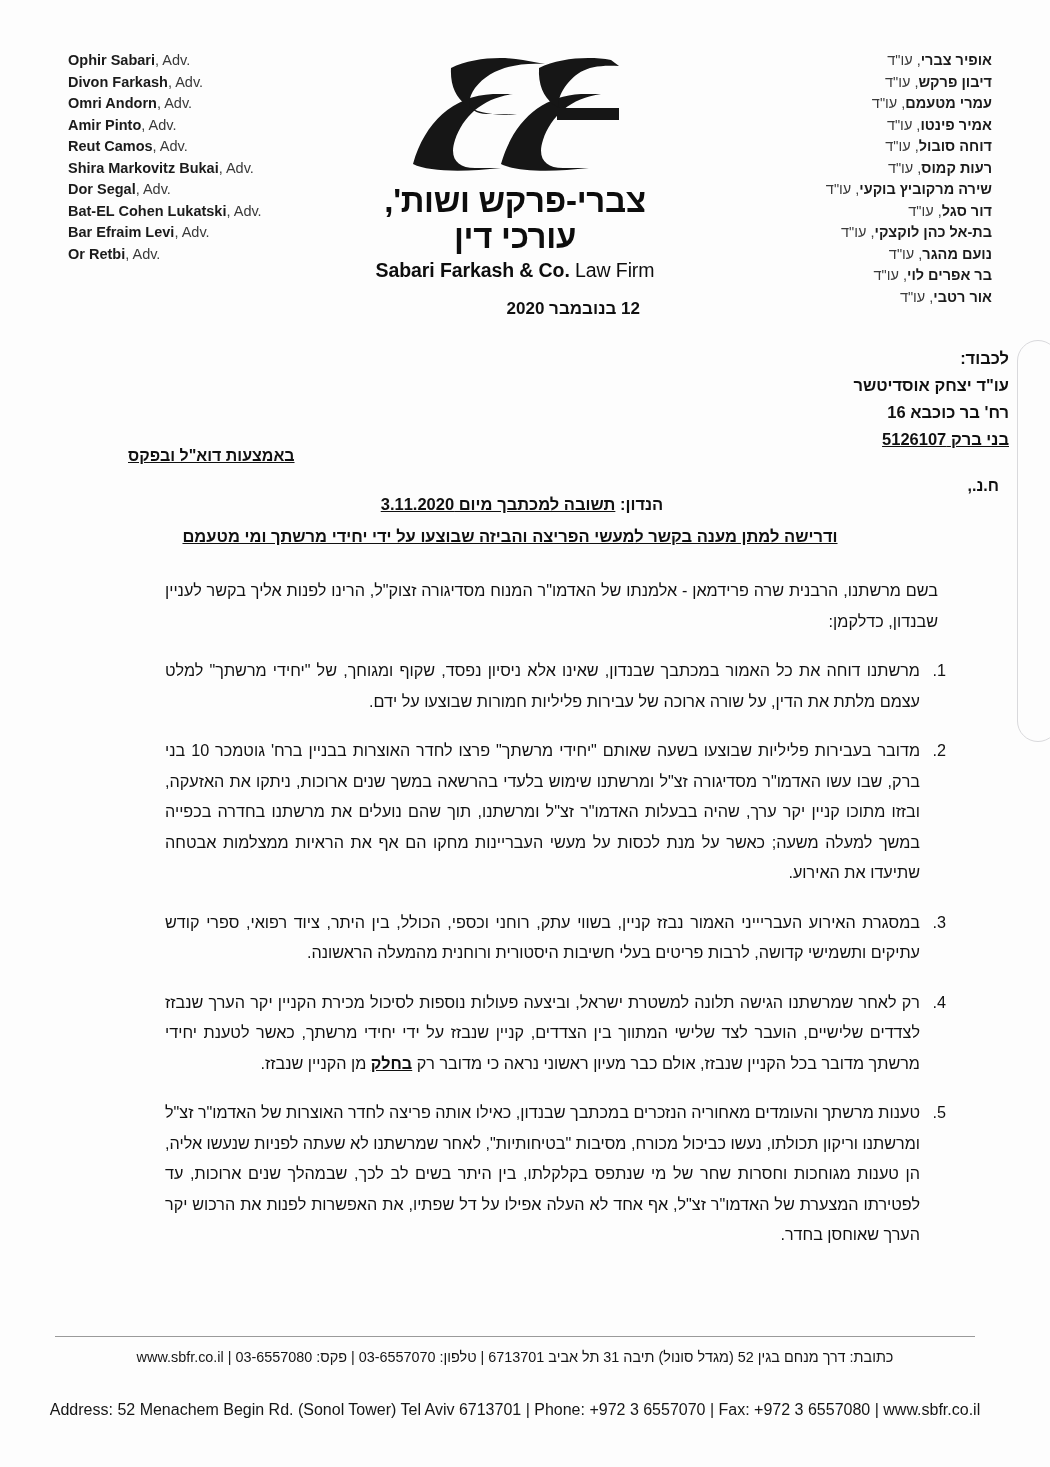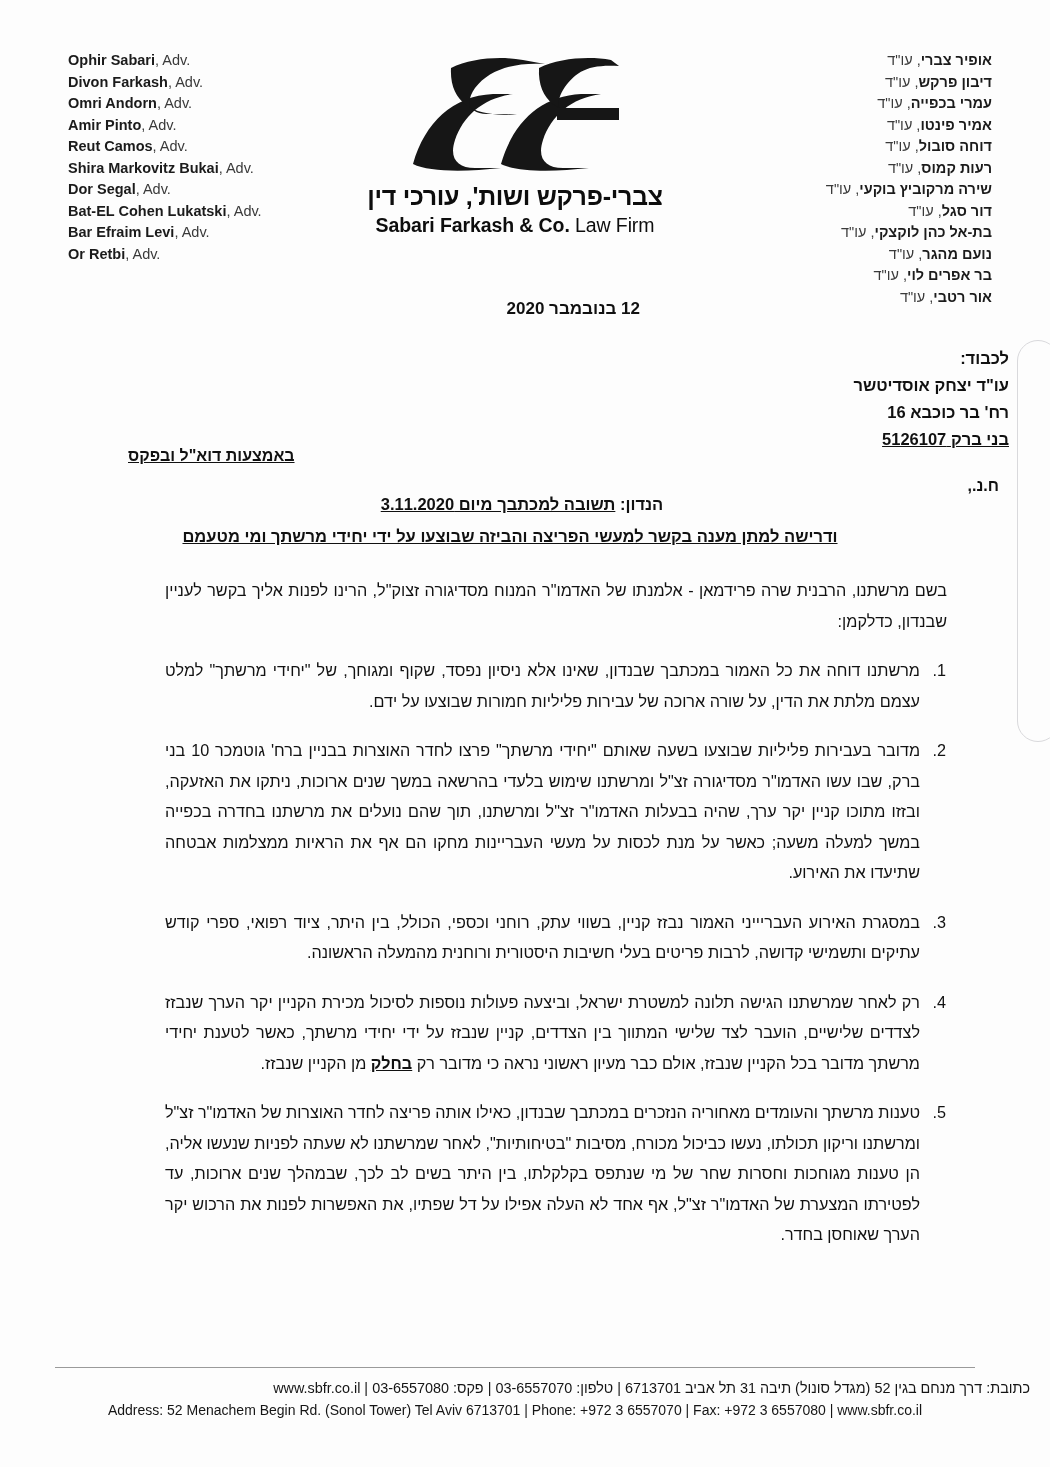--- a/index.html
+++ b/index.html
@@ -82,21 +82,21 @@
   .logo-block {
     position: absolute;
     left: 50%;
     top: 10px;
     transform: translateX(-50%);
     width: 330px;
     text-align: center;
   }
   .logo-mark { width: 220px; height: 125px; display: block; margin: 0 auto 6px; }
   .firm-he {
-    font-size: 25px;
+    font-size: 33px;
     font-weight: bold;
     direction: rtl;
     letter-spacing: -0.3px;
     line-height: 1.1;
     color: #0d0d0d;
   }
   .firm-en {
     font-size: 19.5px;
     line-height: 1.15;
     margin-top: 3px;
@@ -173,21 +173,21 @@
   .content {
     position: absolute;
     top: 575px;
     right: 112px;
     width: 790px;
     direction: rtl;
     text-align: justify;
     font-size: 16.2px;
     line-height: 30.5px;
   }
-  .intro { margin: 0 8px 19px 0; }
+  .intro { margin: 0 17px 19px 0; }
 
   ol.items {
     margin: 0;
     padding: 0 27px 0 0;
     list-style-position: outside;
   }
   ol.items > li {
     margin-bottom: 19px;
     padding-right: 8px;
   }
@@ -205,27 +205,27 @@
   .footer-rule {
     width: 920px;
     margin: 0 auto 9px;
     border-top: 1px solid #9a9a9a;
   }
   .footer-he {
     direction: rtl;
     font-size: 14.4px;
     line-height: 22px;
     color: #151515;
-    text-align: right;
   }
   .footer-en {
     direction: ltr;
-    font-size: 14px;
+    font-size: 16px;
     line-height: 22px;
     color: #151515;
+    margin-top: 31px;
   }
 </style>
 </head>
 <body>
 
 <div id="page">
 
   <div class="viewer-edge"></div>
   <div class="viewer-edge-round"></div>
 
@@ -254,21 +254,21 @@
       </svg>
       <div class="firm-he">צברי-פרקש ושות', עורכי דין</div>
       <div class="firm-en">
         <b>Sabari Farkash &amp; Co.</b><span> Law Firm</span>
       </div>
     </div>
 
     <div class="names-he">
         <div><span class="nm">אופיר צברי</span><span class="tt">, עו"ד</span></div>
         <div><span class="nm">דיבון פרקש</span><span class="tt">, עו"ד</span></div>
-        <div><span class="nm">עמרי בכפייה</span><span class="tt">, עו"ד</span></div>
+        <div><span class="nm">עמרי מטעמם</span><span class="tt">, עו"ד</span></div>
         <div><span class="nm">אמיר פינטו</span><span class="tt">, עו"ד</span></div>
         <div><span class="nm">דוחה סובול</span><span class="tt">, עו"ד</span></div>
         <div><span class="nm">רעות קמוס</span><span class="tt">, עו"ד</span></div>
         <div><span class="nm">שירה מרקוביץ בוקעי</span><span class="tt">, עו"ד</span></div>
         <div><span class="nm">דור סגל</span><span class="tt">, עו"ד</span></div>
         <div><span class="nm">בת-אל כהן לוקצקי</span><span class="tt">, עו"ד</span></div>
         <div><span class="nm">נועם מהגר</span><span class="tt">, עו"ד</span></div>
         <div><span class="nm">בר אפרים לוי</span><span class="tt">, עו"ד</span></div>
         <div><span class="nm">אור רטבי</span><span class="tt">, עו"ד</span></div>
       </div>

